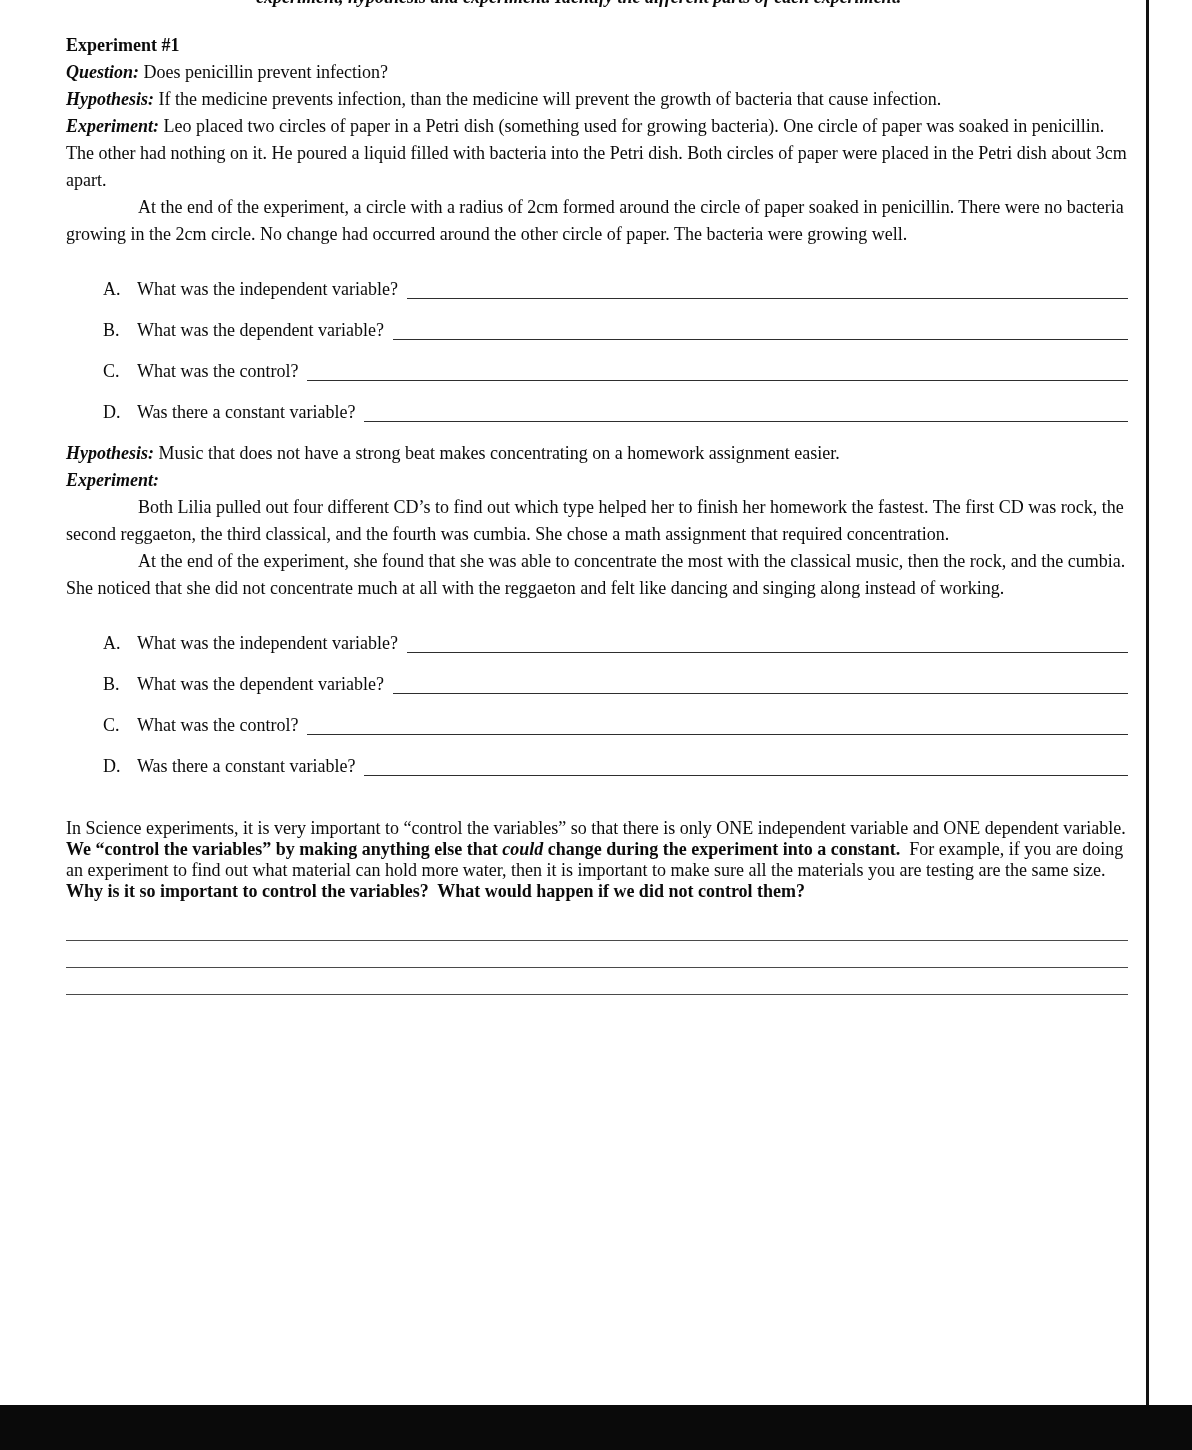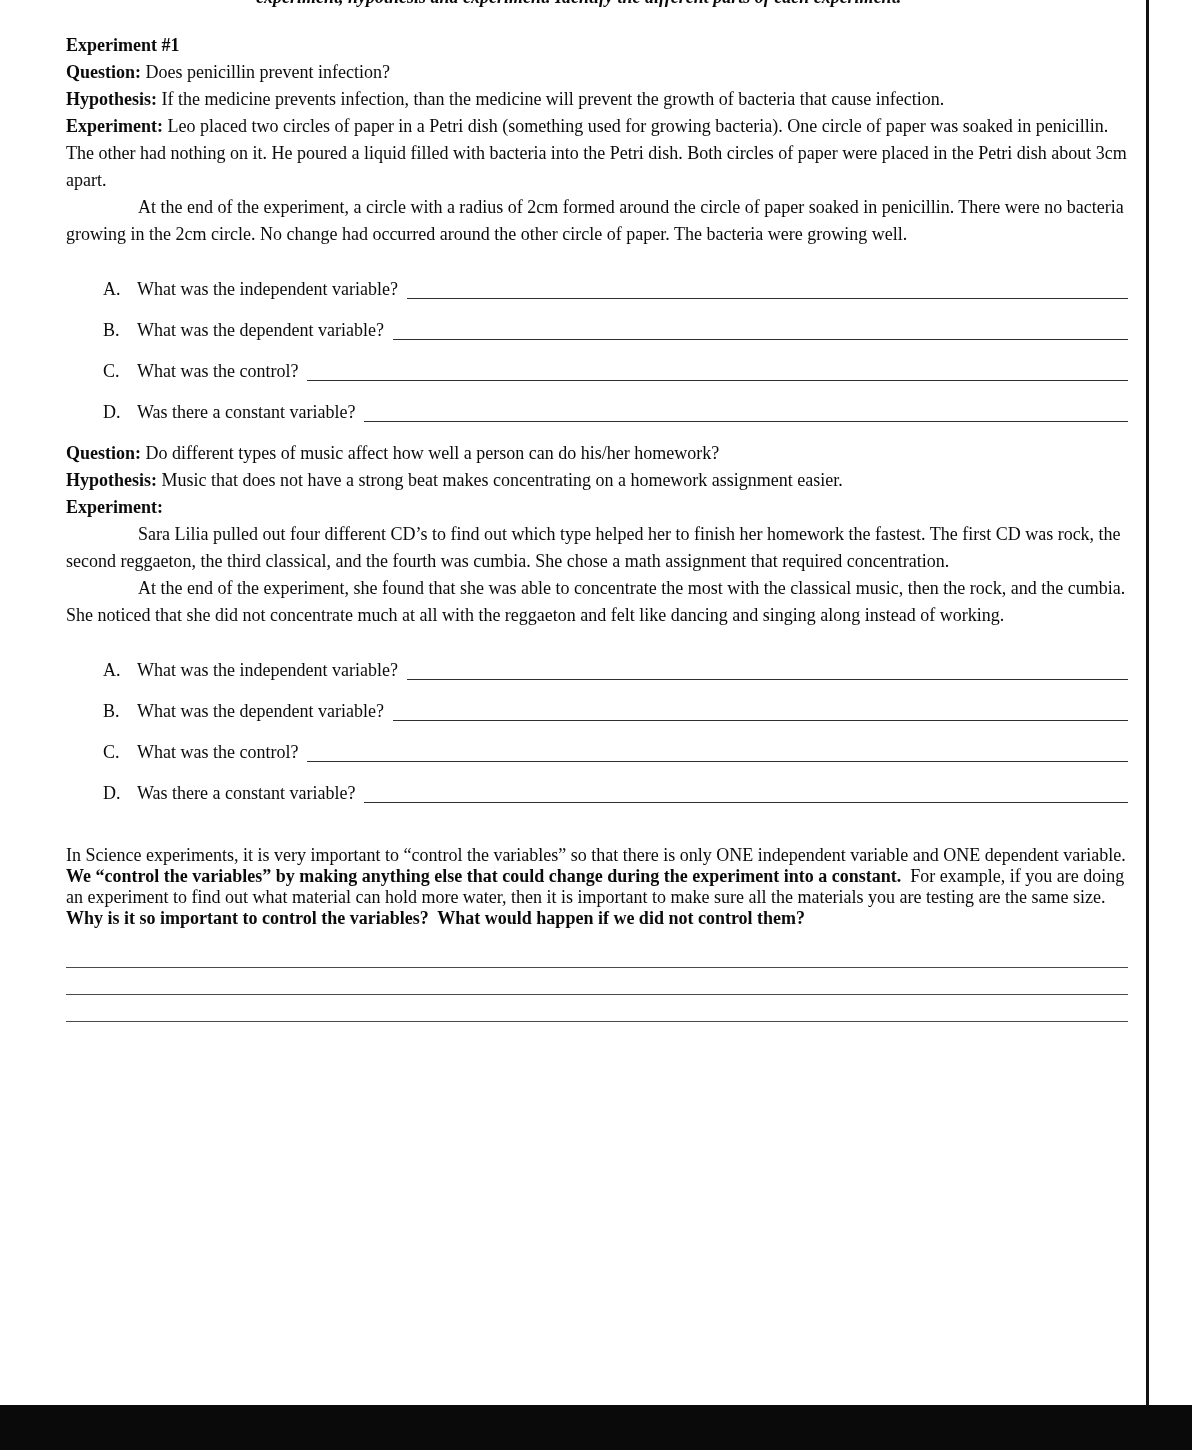--- a/index.html
+++ b/index.html
@@ -15,21 +15,21 @@
     overflow:hidden;
   }
   .content{
     position:absolute;
     left:66px;
     top:0;
     width:1062px;
   }
   p{margin:0;}
   .b{font-weight:bold;}
-  .bi{font-weight:bold;}
+  .bi{font-weight:bold;font-style:italic;}
   .title{font-weight:bold;}
   .mt-title1{margin-top:20px;}
   .mt-title2{margin-top:54px;}
   .indent{text-indent:72px;}
   .hang2{padding-left:127px;}
   .clip-top{
     height:12px;
     overflow:hidden;
     position:relative;
   }
@@ -116,24 +116,23 @@
         <span class="qtext">What was the control?</span>
         <span class="blank"></span>
       </div>
       <div class="qrow">
         <span class="qletter">D.</span>
         <span class="qtext">Was there a constant variable?</span>
         <span class="blank"></span>
       </div>
     </div>
 
-    <p><span class="bi">Question:</span><span> Do different types of music affect how well a person can do his/her homework?</span></p>
     <p><span class="bi">Hypothesis:</span><span> Music that does not have a strong beat makes concentrating on a homework assignment easier.</span></p>
     <p><span class="bi">Experiment:</span></p>
-    <p class="indent">Sara Lilia pulled out four different CD’s to find out which type helped her to finish her homework the fastest. The first CD was rock, the second reggaeton, the third classical, and the fourth was cumbia. She chose a math assignment that required concentration.</p>
+    <p class="indent">Both Lilia pulled out four different CD’s to find out which type helped her to finish her homework the fastest. The first CD was rock, the second reggaeton, the third classical, and the fourth was cumbia. She chose a math assignment that required concentration.</p>
     <p class="indent">At the end of the experiment, she found that she was able to concentrate the most with the classical music, then the rock, and the cumbia. She noticed that she did not concentrate much at all with the reggaeton and felt like dancing and singing along instead of working.</p>
 
     <div class="qblock">
       <div class="qrow">
         <span class="qletter">A.</span>
         <span class="qtext">What was the independent variable?</span>
         <span class="blank"></span>
       </div>
       <div class="qrow">
         <span class="qletter">B.</span>

